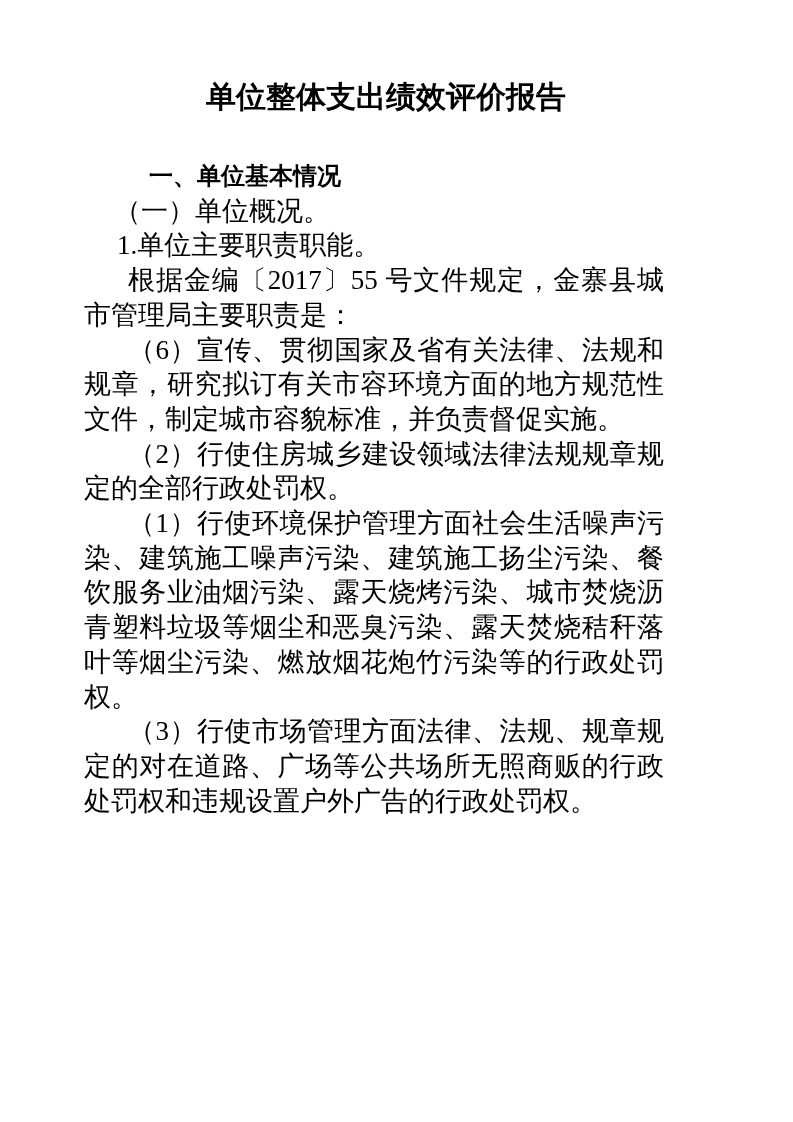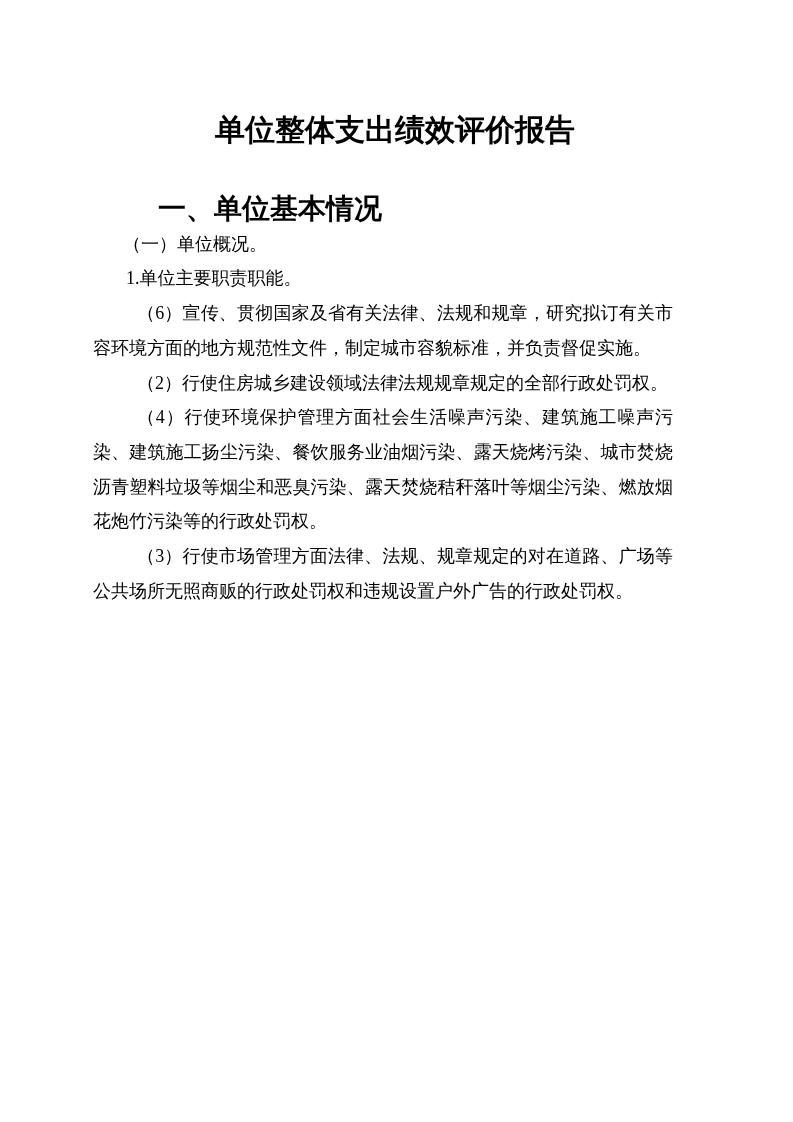--- a/index.html
+++ b/index.html
@@ -11,49 +11,49 @@
     position: relative;
     width: 793px;
     height: 1122px;
     background: #ffffff;
     overflow: hidden;
     color: #000000;
     font-family: "Liberation Serif", serif;
   }
   .content {
     position: absolute;
-    left: 93px;
+    left: 84px;
     top: 0;
     width: 580px;
-    padding-top: 110px;
+    padding-top: 77px;
   }
   .doc-title {
     margin: 0;
     position: relative;
     left: 12px;
     font-family: "Liberation Serif", serif;
     font-size: 30px;
     font-weight: bold;
     line-height: 40px;
     text-align: center;
     letter-spacing: 0px;
     white-space: nowrap;
   }
   .section-heading {
     margin: 42px 0 0 0;
     font-family: "Liberation Sans", sans-serif;
-    font-size: 28px;
+    font-size: 24px;
     font-weight: bold;
     line-height: 34.7px;
     text-indent: 65px;
   }
   .sub-heading, .item-heading, .body-para {
     margin: 0;
     font-family: "Liberation Serif", serif;
-    font-size: 18px;
+    font-size: 27px;
     font-weight: normal;
     line-height: 34.7px;
     text-align: justify;
   }
   .sub-heading { text-indent: 30px; }
   .item-heading { text-indent: 33px; }
   .body-para { text-indent: 44px; }
 </style>
 </head>
 <body>
@@ -62,25 +62,26 @@
   <div class="content">
 
     <h1 class="doc-title">单位整体支出绩效评价报告</h1>
 
     <h2 class="section-heading">一、单位基本情况</h2>
 
     <p class="sub-heading">（一）单位概况。</p>
 
     <p class="item-heading">1.单位主要职责职能。</p>
 
+    <p class="body-para">根据金编〔2017〕55 号文件规定，金寨县城市管理局主要职责是：</p>
 
     <p class="body-para">（6）宣传、贯彻国家及省有关法律、法规和规章，研究拟订有关市容环境方面的地方规范性文件，制定城市容貌标准，并负责督促实施。</p>
 
     <p class="body-para">（2）行使住房城乡建设领域法律法规规章规定的全部行政处罚权。</p>
 
 
-    <p class="body-para">（4）行使环境保护管理方面社会生活噪声污染、建筑施工噪声污染、建筑施工扬尘污染、餐饮服务业油烟污染、露天烧烤污染、城市焚烧沥青塑料垃圾等烟尘和恶臭污染、露天焚烧秸秆落叶等烟尘污染、燃放烟花炮竹污染等的行政处罚权。</p>
+    <p class="body-para">（1）行使环境保护管理方面社会生活噪声污染、建筑施工噪声污染、建筑施工扬尘污染、餐饮服务业油烟污染、露天烧烤污染、城市焚烧沥青塑料垃圾等烟尘和恶臭污染、露天焚烧秸秆落叶等烟尘污染、燃放烟花炮竹污染等的行政处罚权。</p>
 
 
     <p class="body-para">（3）行使市场管理方面法律、法规、规章规定的对在道路、广场等公共场所无照商贩的行政处罚权和违规设置户外广告的行政处罚权。</p>
 
   </div>
 </div>
 
 </body></html>

